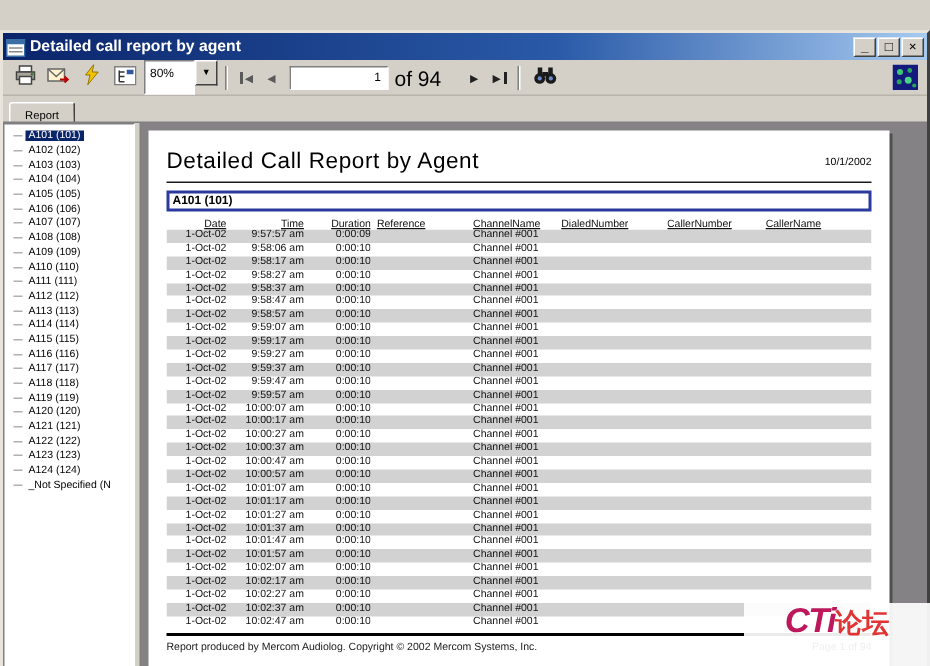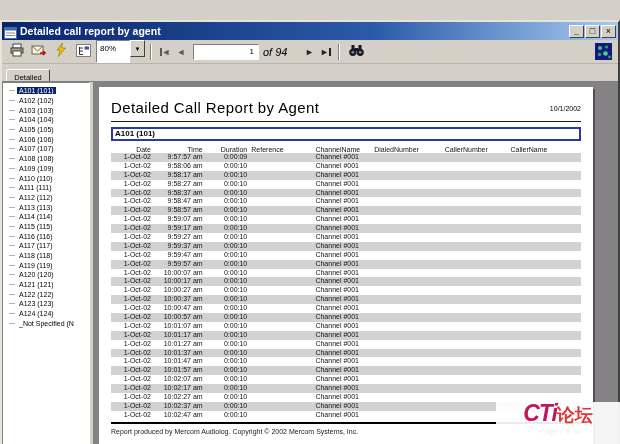--- a/index.html
+++ b/index.html
@@ -61,21 +61,21 @@
   .nav-glyph { font-size: 9px; color: #222; line-height: 10px; }
   .nav-btn.dim .nav-glyph { color: #5a5a5a; }
   .nav-bar { width: 2px; height: 8px; background: #222; display: inline-block; }
   .nav-btn.dim .nav-bar { background: #5a5a5a; }
   .page-input {
     width: 66px; height: 16px; margin: 0 4px;
     border: 1px solid; border-color: #808080 #fff #fff #808080; background: #fff;
     font-size: 8px; text-align: right; padding-right: 4px; color: #000;
     font-family: "Liberation Sans", sans-serif;
   }
-  .page-count { font-size: 11px; color: #000; margin-right: 14px; white-space: nowrap; font-style: italic; }
+  .page-count { font-size: 14px; color: #000; margin-right: 14px; white-space: nowrap; }
   .toolbar-spacer { flex: 1; }
   .app-logo { width: 17px; height: 17px; flex: none; margin-right: 2px; }
   
   .tabbar { height: 17px; flex: none; padding: 2px 0 0 4px; background: #d4d0c8; }
   .tab {
     display: inline-block; width: 44px; height: 15px;
     background: #d4d0c8; border: 1px solid; border-color: #fff #404040 transparent #fff;
     border-radius: 2px 2px 0 0; font-size: 7.5px; text-align: center; padding-top: 3px;
   }
   
@@ -230,21 +230,21 @@
           <circle cx="5" cy="5" r="2" fill="#3cc878"></circle>
           <circle cx="11.5" cy="4" r="1.6" fill="#2aa35c"></circle>
           <circle cx="4.5" cy="11.5" r="1.7" fill="#2aa35c"></circle>
           <circle cx="10.5" cy="10.5" r="2.3" fill="#46d484"></circle>
           <circle cx="14.5" cy="14" r="1.4" fill="#2aa35c"></circle>
         </svg>
     </span>
   </div>
 
   <div class="tabbar">
-    <span class="tab">Detailed</span>
+    <span class="tab">Report</span>
   </div>
 
   <div class="content">
     <div class="sidebar">
         <div class="tree-item">
           <span class="tick"></span>
           <span class="tree-label selected">A101 (101)</span>
         </div>
         <div class="tree-item">
           <span class="tick"></span>

